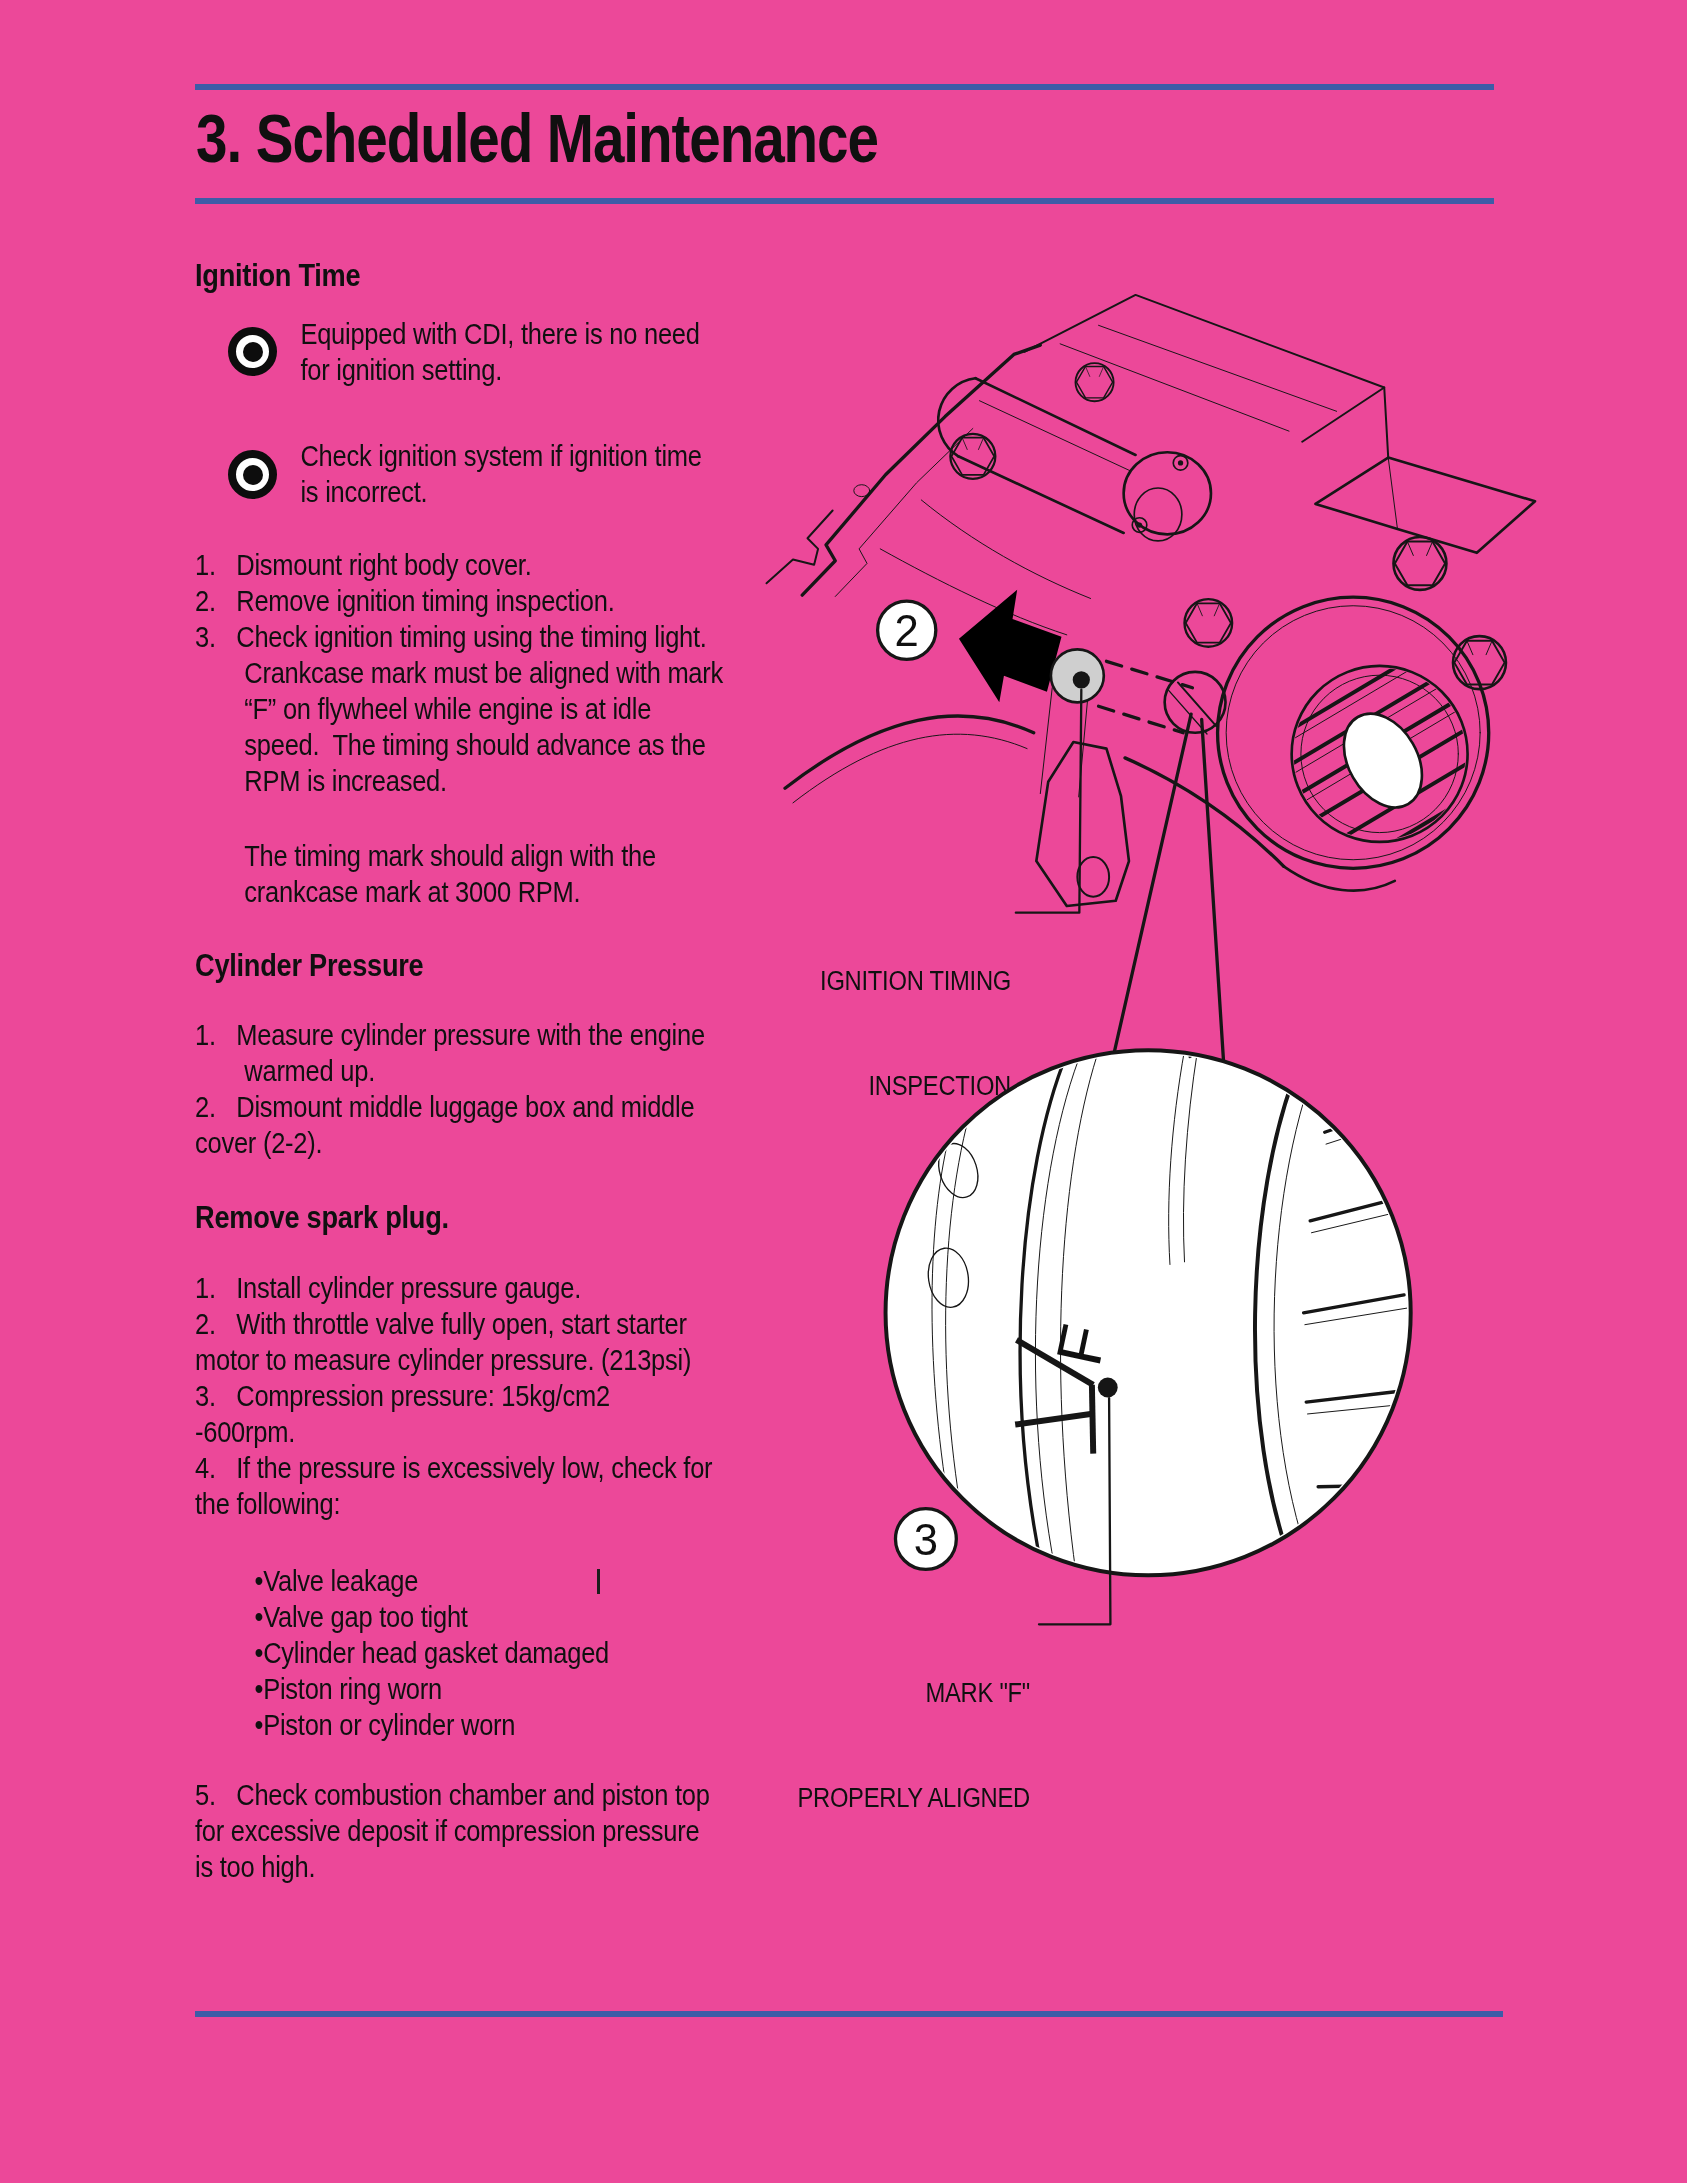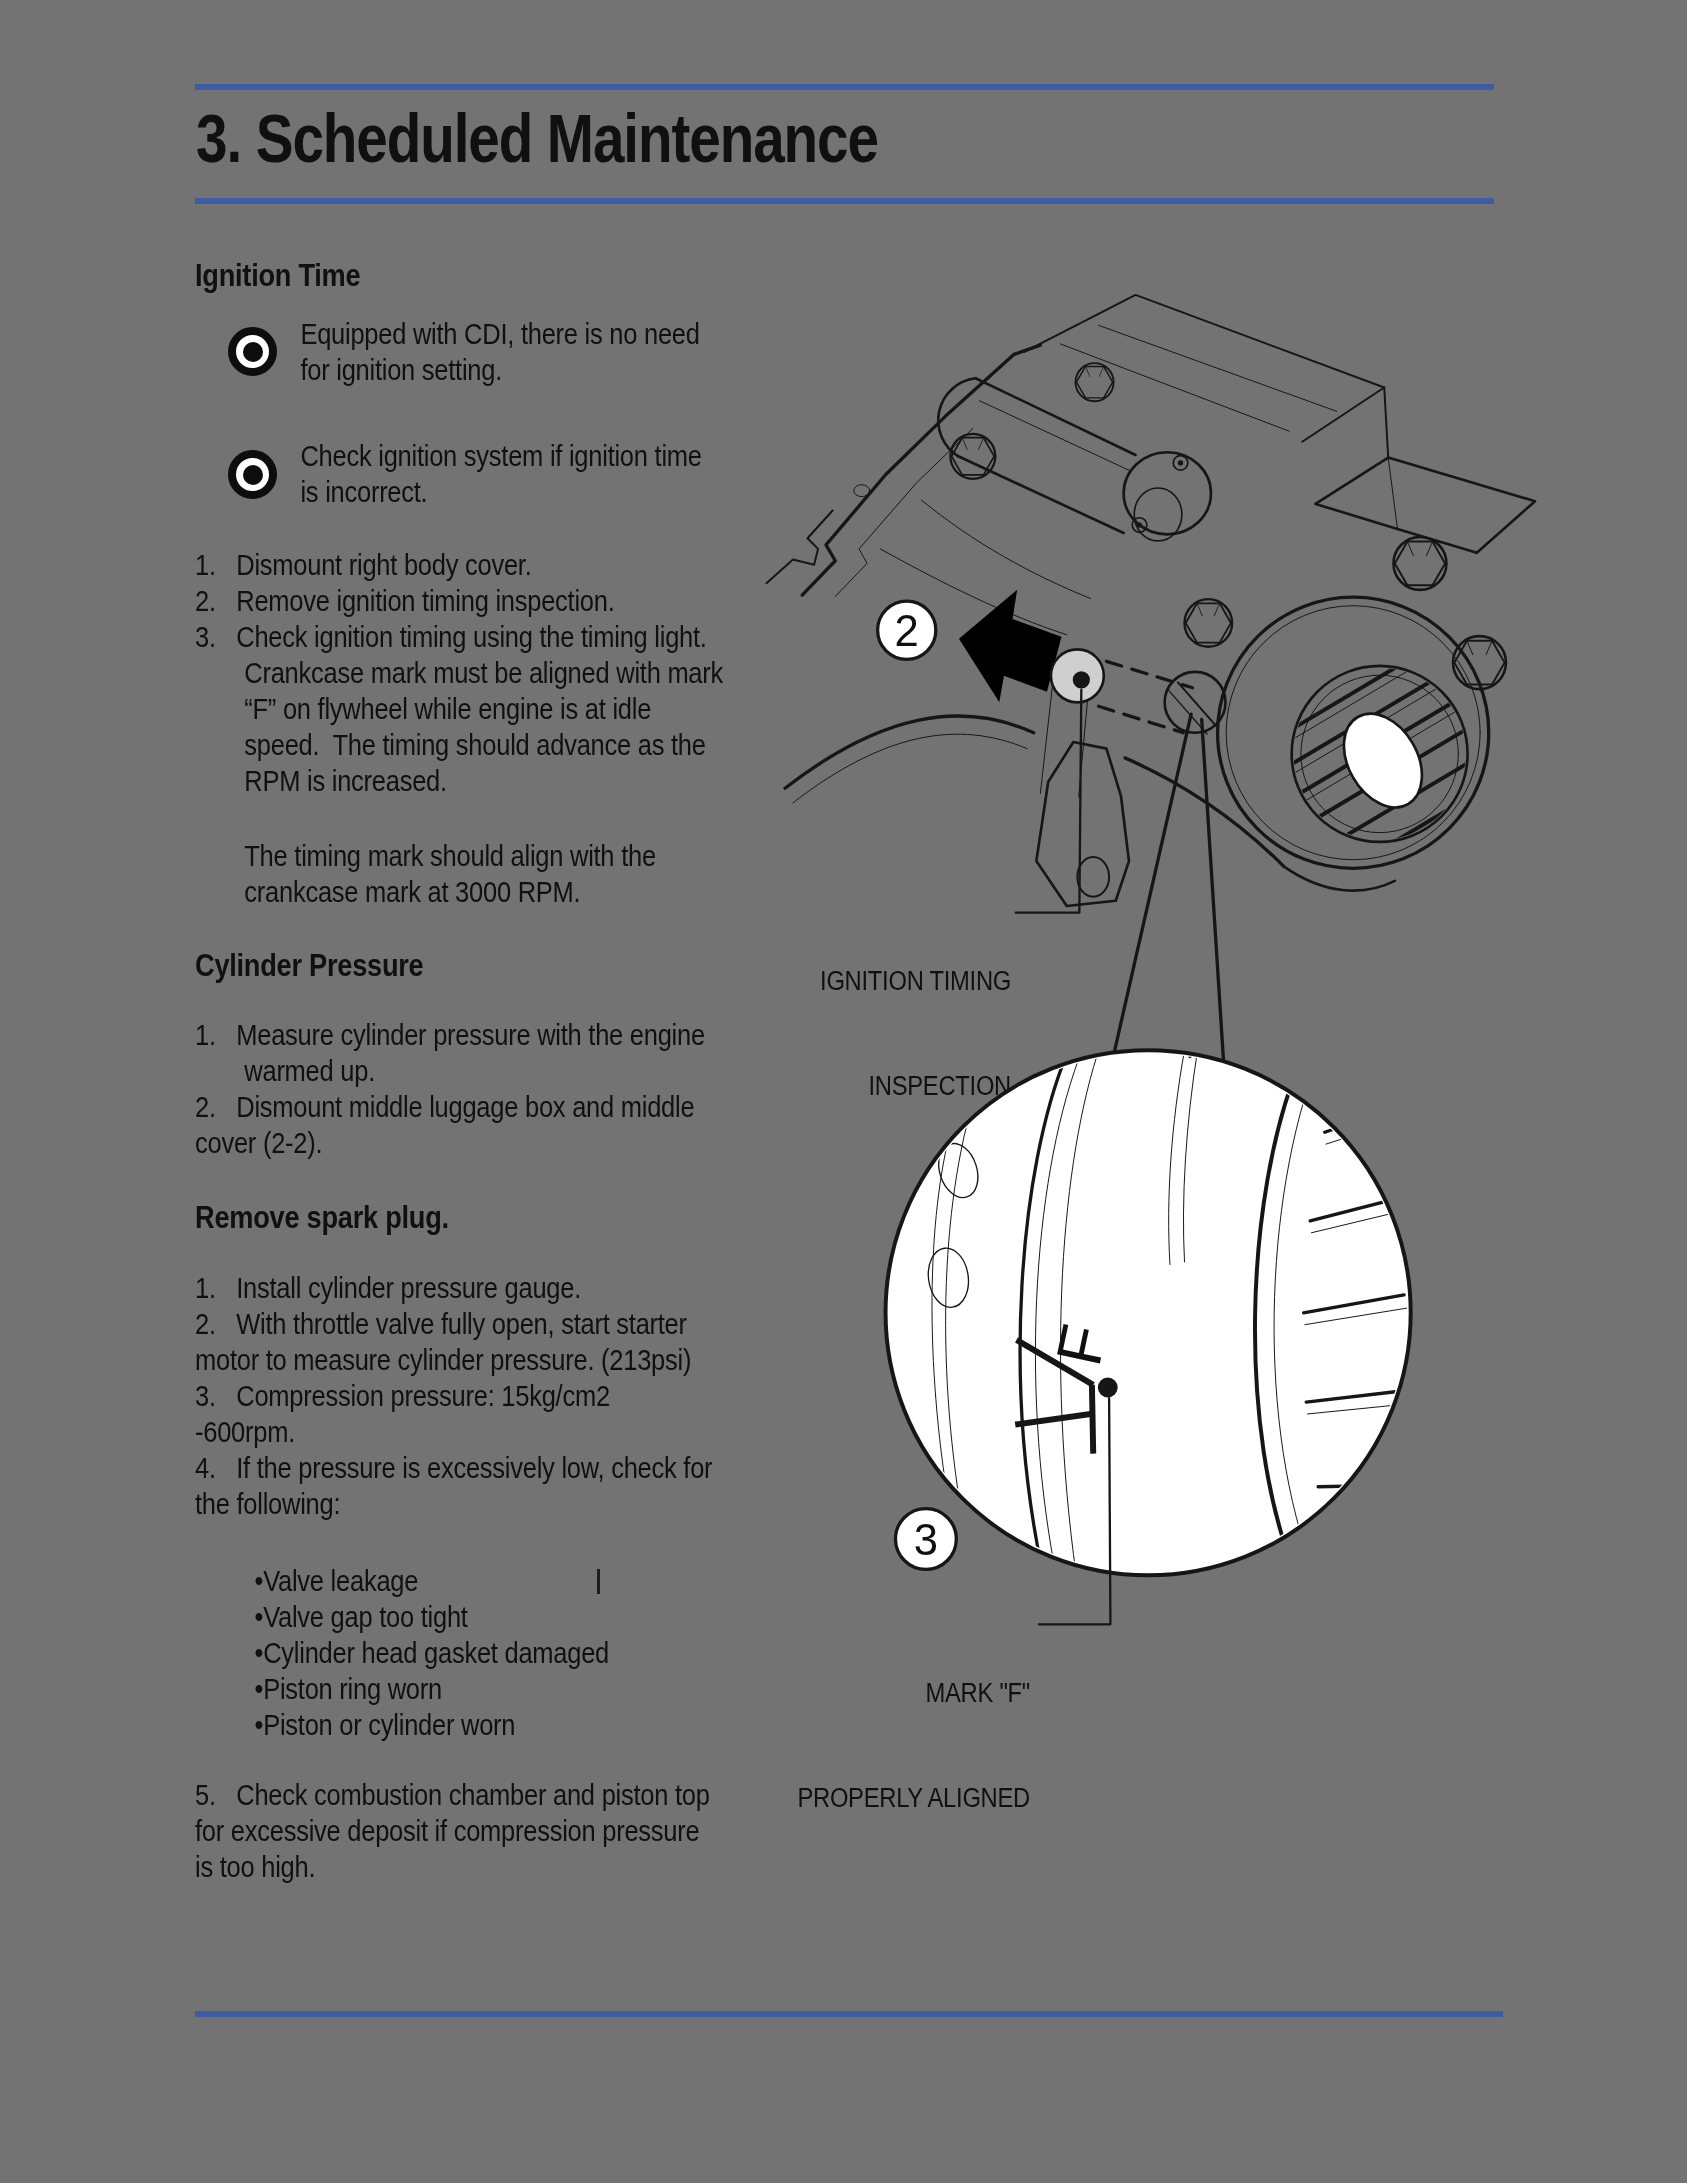--- a/index.html
+++ b/index.html
@@ -1,16 +1,16 @@
 <!DOCTYPE html>
 <html style="font-size:10.6px"><head>
 <meta charset="utf-8">
 <style>
   html,body{margin:0;padding:0;background:#e8e8e8;}
-  .page{position:relative;width:1687px;height:2183px;background:#737373;overflow:hidden;
+  .page{position:relative;width:1687px;height:2183px;background:#ec4899;overflow:hidden;
         font-family:"Liberation Sans",sans-serif;color:#101010;}
   .rule{position:absolute;height:6px;background:#3d5ca7;}
   .page-title{position:absolute;left:196px;top:99px;font-size:69px;font-weight:bold;
         letter-spacing:-1.3px;transform:scaleX(.82);transform-origin:0 0;white-space:pre;}
   .text-col{position:absolute;left:195px;top:0;width:913px;transform:scaleX(.85);
         transform-origin:0 0;}
   .block{position:absolute;left:0;}
   .line{font-size:30px;line-height:36px;white-space:pre;letter-spacing:-0.3px;}
   .causes .line{line-height:36px;}
   .hdg{font-size:32px;line-height:36px;font-weight:bold;white-space:pre;letter-spacing:-0.3px;}

